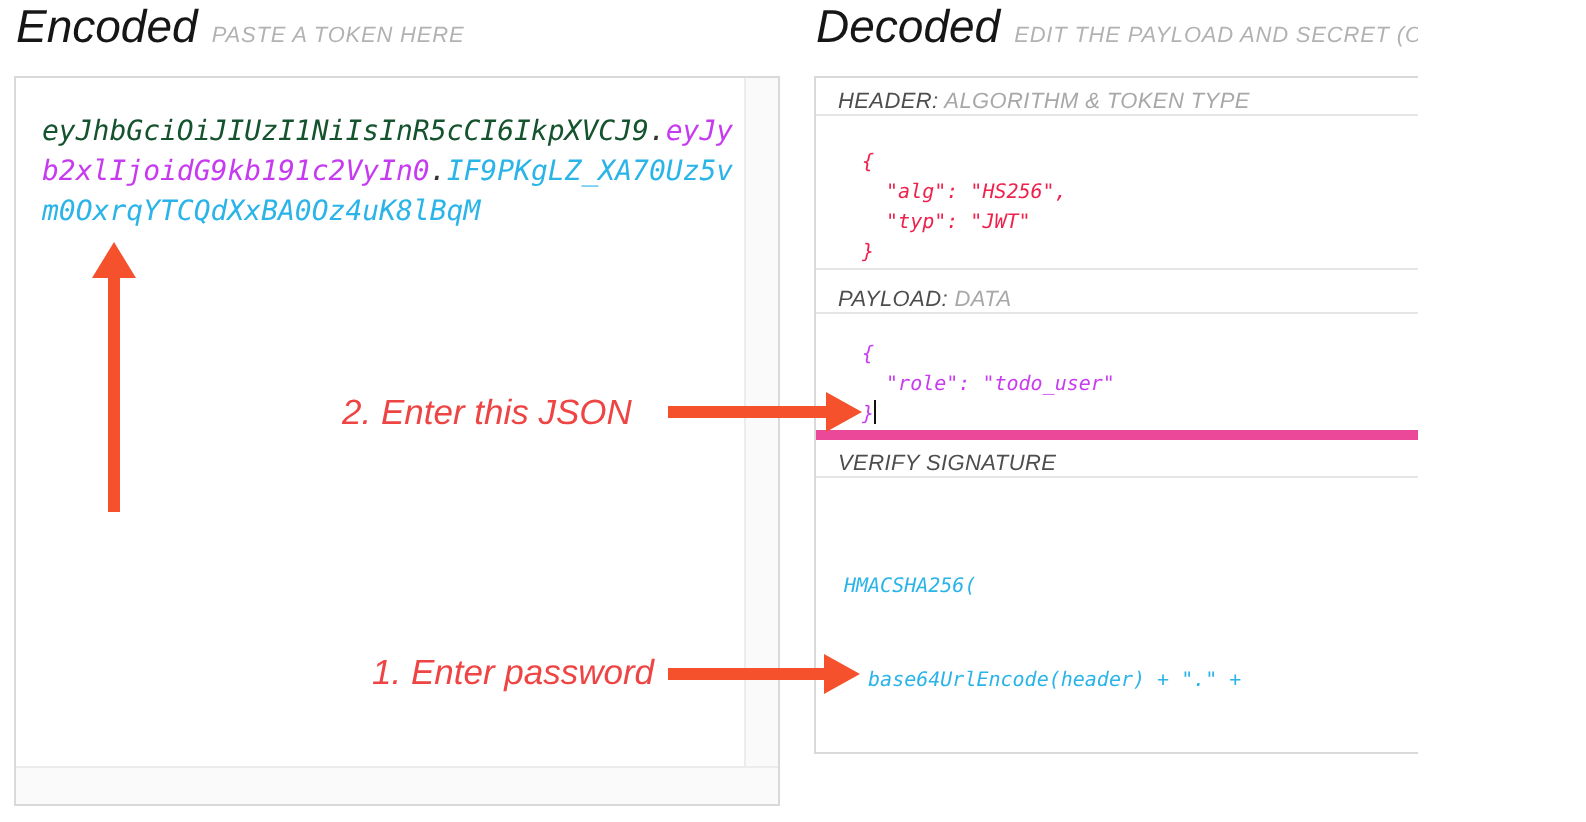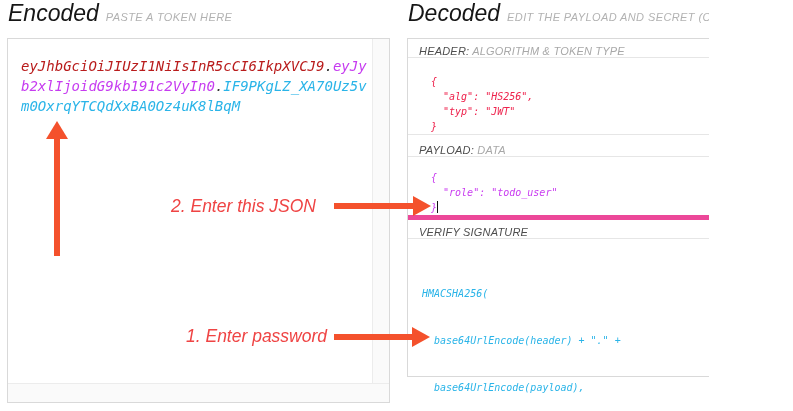--- a/index.html
+++ b/index.html
@@ -13,21 +13,21 @@
   .col-head.right { left:408px; }
   .title { font-size:23px; font-weight:300; color:#161616; letter-spacing:0; }
   .subtitle { font-size:11px; color:#b2b2b2; letter-spacing:.4px; margin-left:7px; }
 
   
   .encoded-box { position:absolute; left:7px; top:38px; width:383px; height:365px;
                  border:1px solid #d9d9d9; background:#fff; }
   .token { position:absolute; left:13px; top:17px; width:347px;
            font-family:"DejaVu Sans Mono","Liberation Mono",monospace;
            font-size:14px; line-height:20px; word-break:break-all; }
-  .tok-h   { color:#b91c1c; }
+  .tok-h   { color:#14532d; }
   .tok-dot { color:#333333; }
   .tok-p   { color:#c63bf0; }
   .tok-s   { color:#2ab4e8; }
   .vtrack { position:absolute; top:0; right:0; width:17px; height:calc(100% - 19px);
             background:#fafafa; border-left:1px solid #ececec; }
   .htrack { position:absolute; left:0; right:0; bottom:0; height:19px;
             background:#fafafa; border-top:1px solid #ececec; }
 
   
   .decoded-box { position:absolute; left:407px; top:38px; width:378px; height:339px;
@@ -101,21 +101,20 @@
 }</span><span class="cursor"></span></div>
     </div>
 
     <div class="sec-label row-labelC">
       <span class="lab-strong">VERIFY SIGNATURE</span>
     </div>
     <div class="row-codeC">
       <div class="code verify">
         <div class="code-line">HMACSHA256(</div>
         <div class="code-line">  base64UrlEncode(header) + "." +</div>
-        <div class="code-line">  base64UrlEncode(payload),</div>
         
         
       </div>
     </div>
   </div>
 
   <div class="head-up" style="left:46px; top:121px;"></div>
   <div class="shaft-v" style="left:54px; top:138px; height:118px;"></div>
 
   <div class="ann" style="left:171px; top:196px;">2. Enter this JSON</div>

